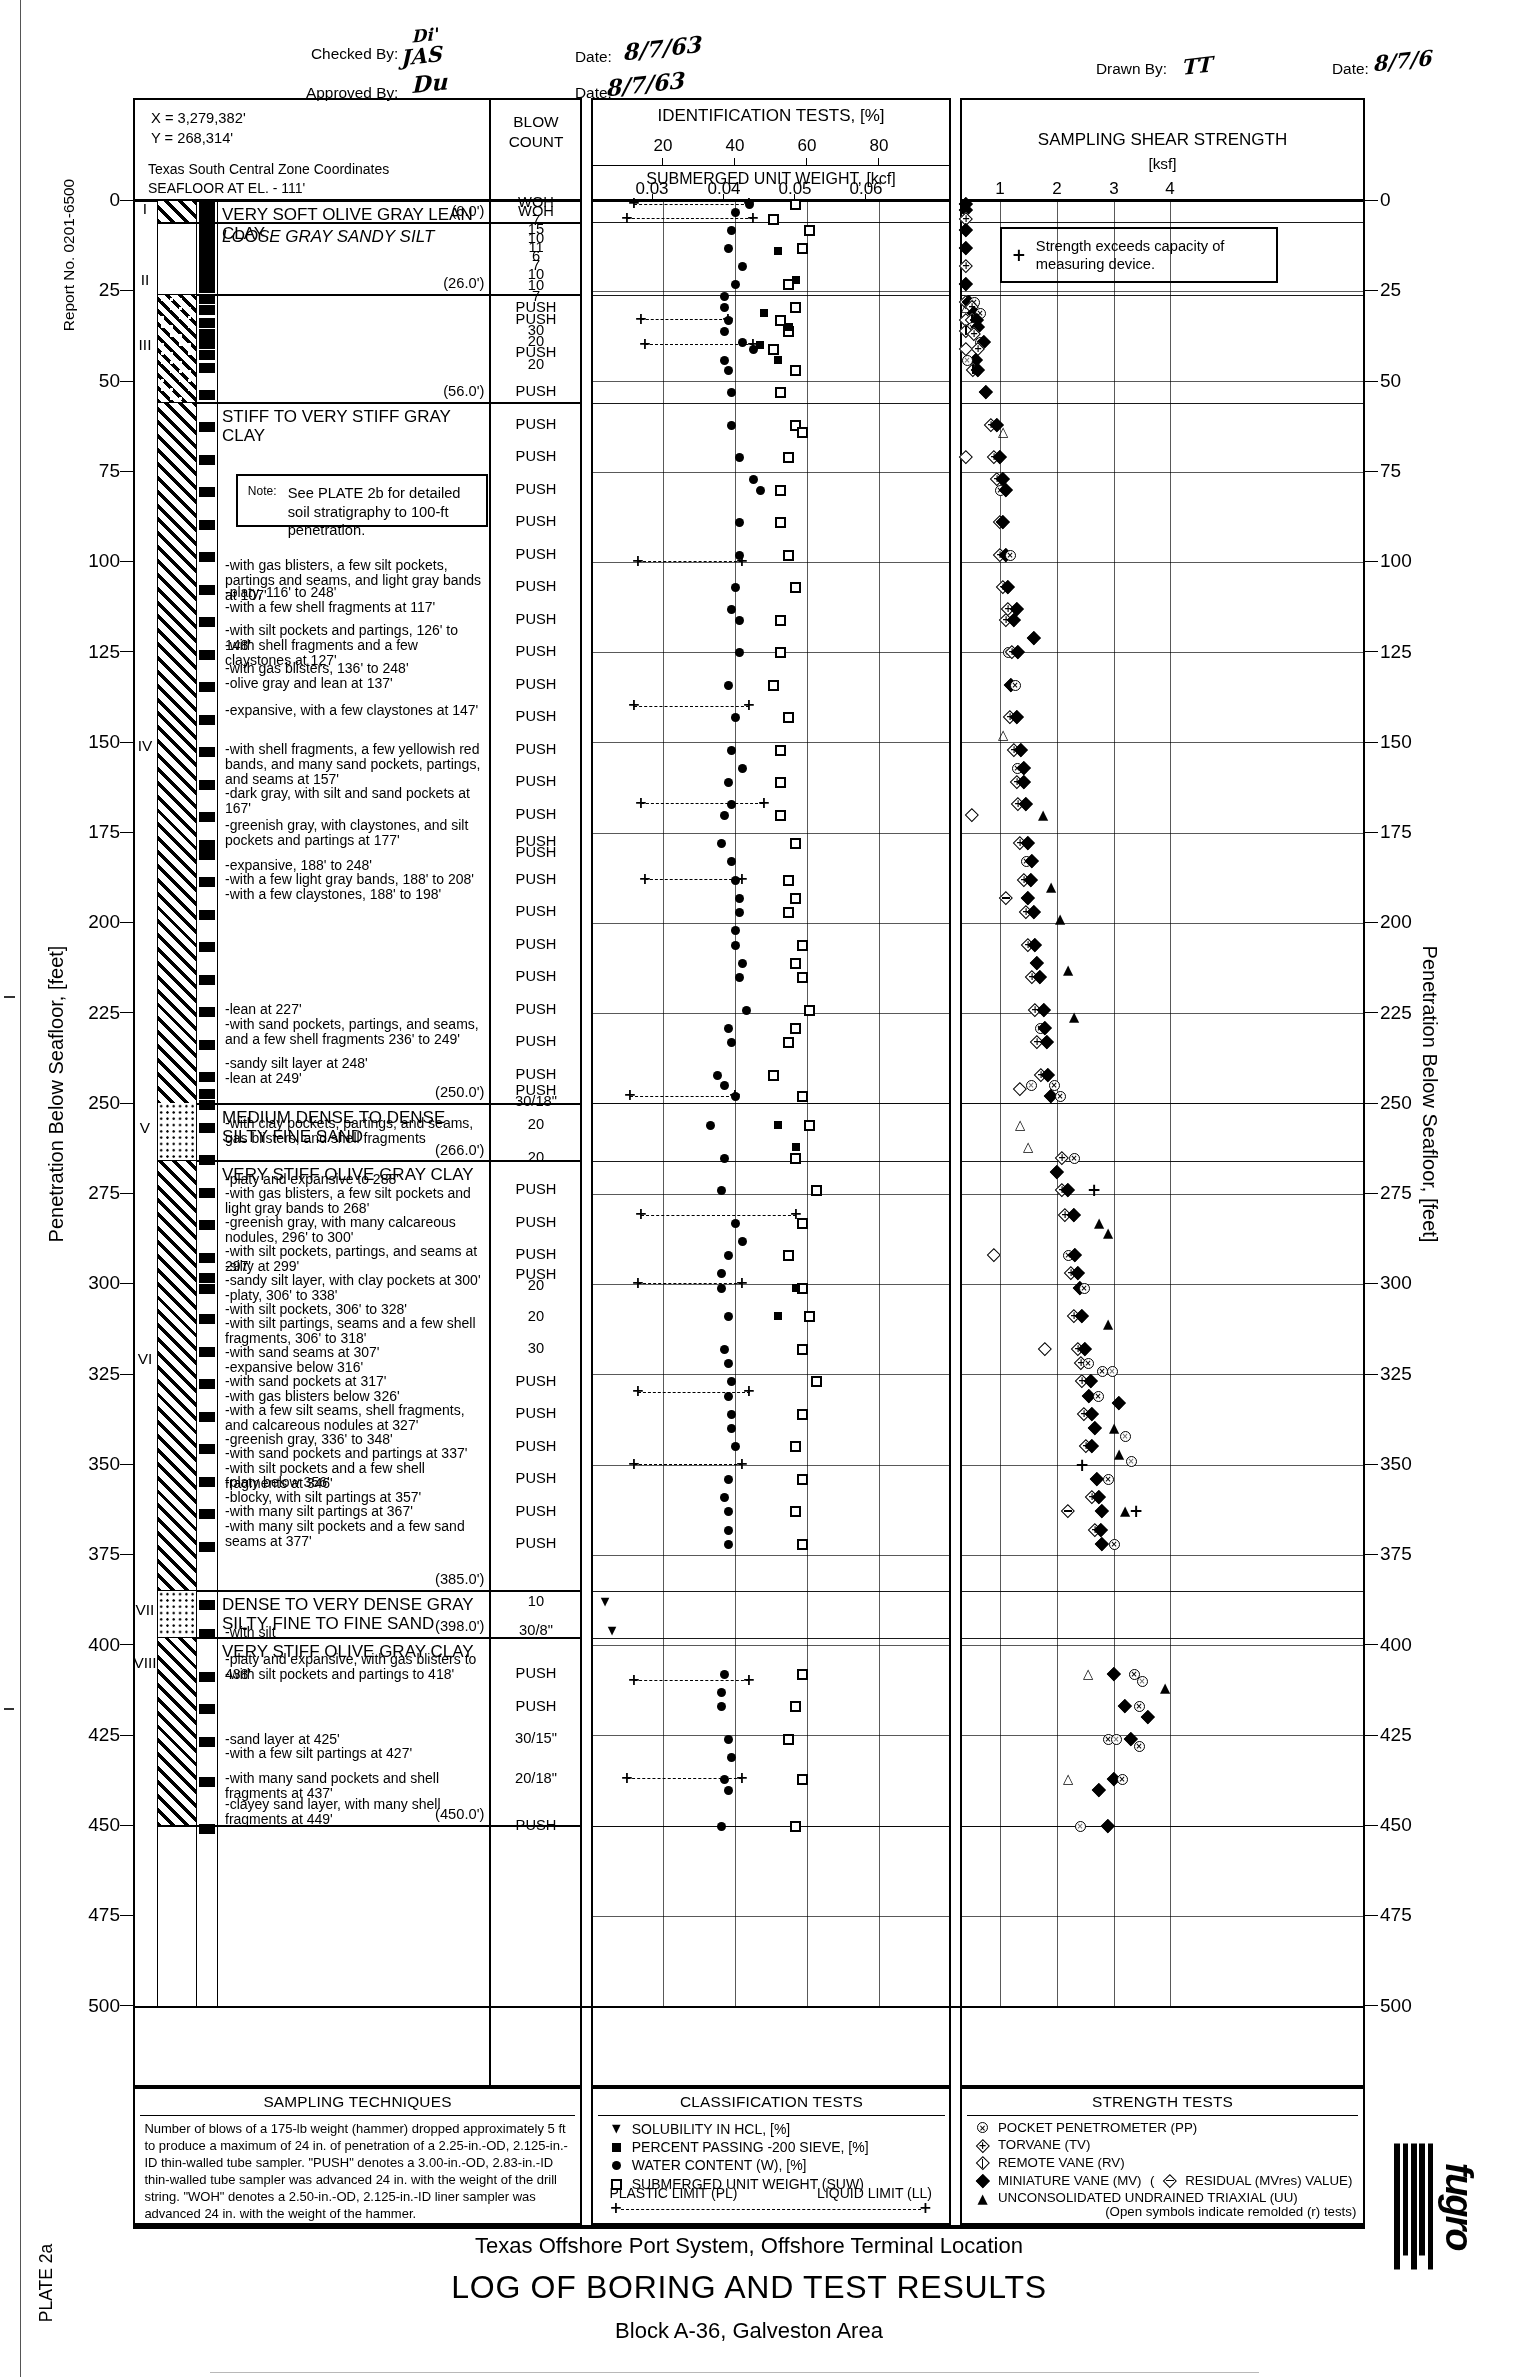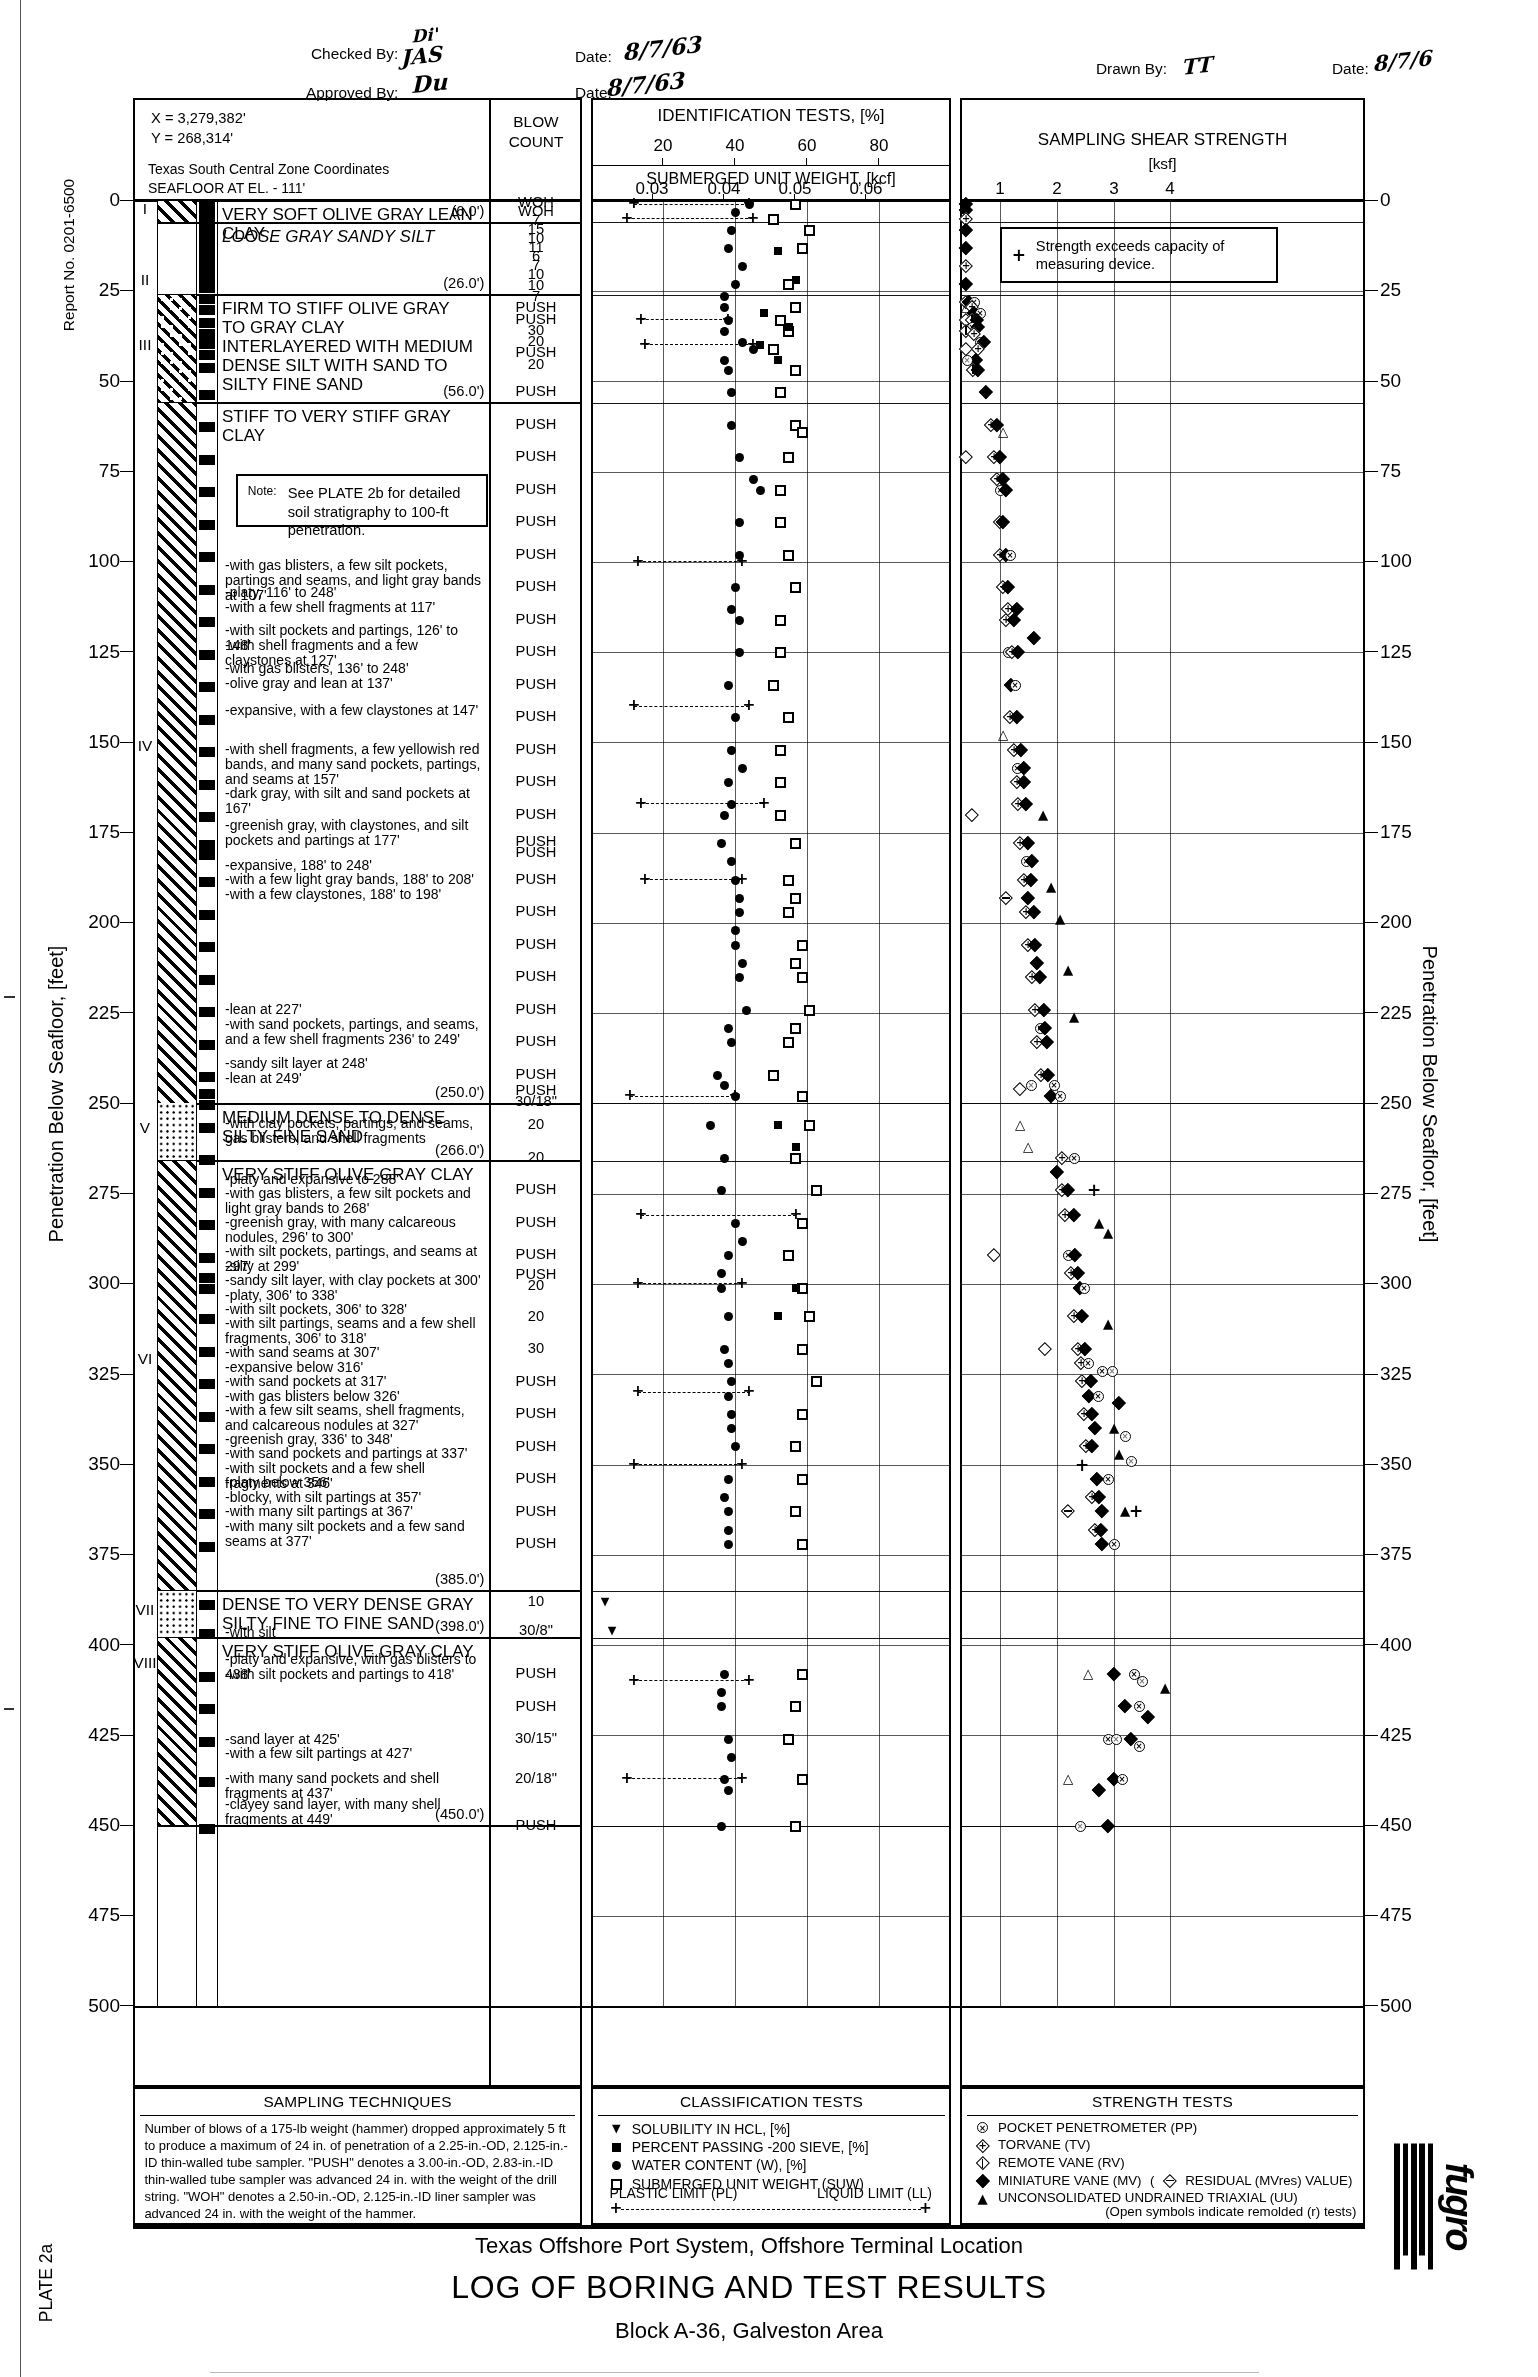--- a/index.html
+++ b/index.html
@@ -395,21 +395,20 @@
       <div class="bl" style="left: 157px; top: 294px; width: 424px; height: 2.1px;"></div>
       <div class="bexl" style="left: 591px; top: 295px; width: 360px;"></div>
       <div class="bexl" style="left: 960px; top: 295px; width: 405px;"></div>
       <div class="bdl" style="left: 315px; top: 275px; width: 168px;">(26.0')</div>
       <div class="sname" style="left: 222px; top: 227px; width: 253px; font-style: italic;">LOOSE GRAY SANDY SILT</div>
       <div class="hat hat-mixed" style="left: 157px; top: 295px; width: 40px; height: 108px;"></div>
       <div class="bl" style="left: 157px; top: 402px; width: 424px; height: 2.1px;"></div>
       <div class="bexl" style="left: 591px; top: 403px; width: 360px;"></div>
       <div class="bexl" style="left: 960px; top: 403px; width: 405px;"></div>
       <div class="bdl" style="left: 315px; top: 383px; width: 168px;">(56.0')</div>
-      <div class="sname" style="left: 222px; top: 299px; width: 253px;">FIRM TO STIFF OLIVE GRAY TO GRAY CLAY INTERLAYERED WITH MEDIUM DENSE SILT WITH SAND TO SILTY FINE SAND</div>
       <div class="hat hat-clay" style="left: 157px; top: 403px; width: 40px; height: 701px;"></div>
       <div class="bl" style="left: 157px; top: 1103px; width: 424px; height: 2.1px;"></div>
       <div class="bexl" style="left: 591px; top: 1103px; width: 360px;"></div>
       <div class="bexl" style="left: 960px; top: 1103px; width: 405px;"></div>
       <div class="bdl" style="left: 315px; top: 1084px; width: 168px;">(250.0')</div>
       <div class="sname" style="left: 222px; top: 407px; width: 253px;">STIFF TO VERY STIFF GRAY CLAY</div>
       <div class="hat hat-sand" style="left: 157px; top: 1103px; width: 40px; height: 58px;"></div>
       <div class="bl" style="left: 157px; top: 1160px; width: 424px; height: 2.1px;"></div>
       <div class="bexl" style="left: 591px; top: 1161px; width: 360px;"></div>
       <div class="bexl" style="left: 960px; top: 1161px; width: 405px;"></div>

